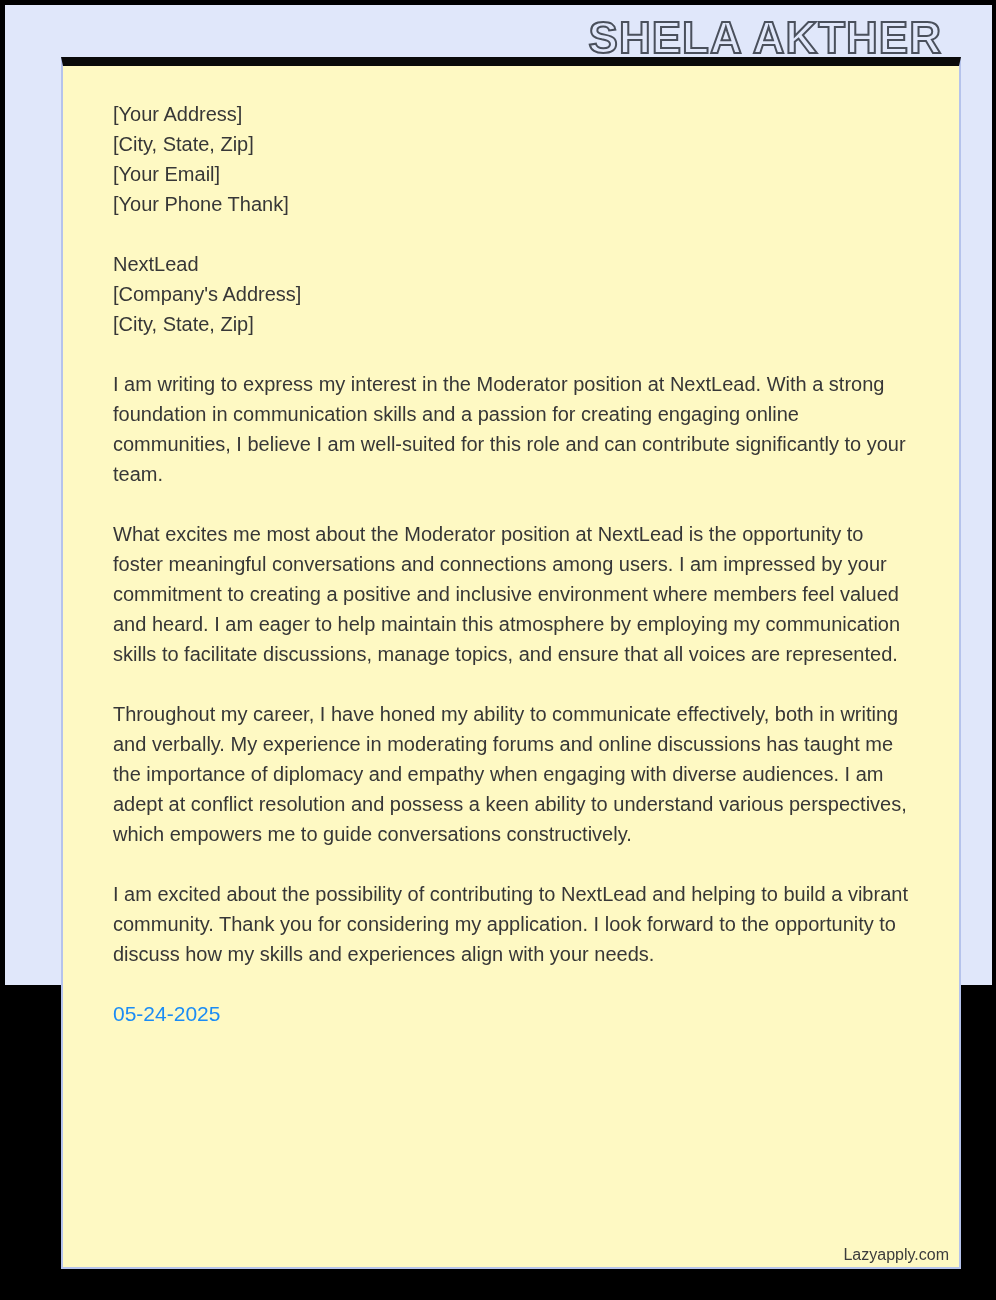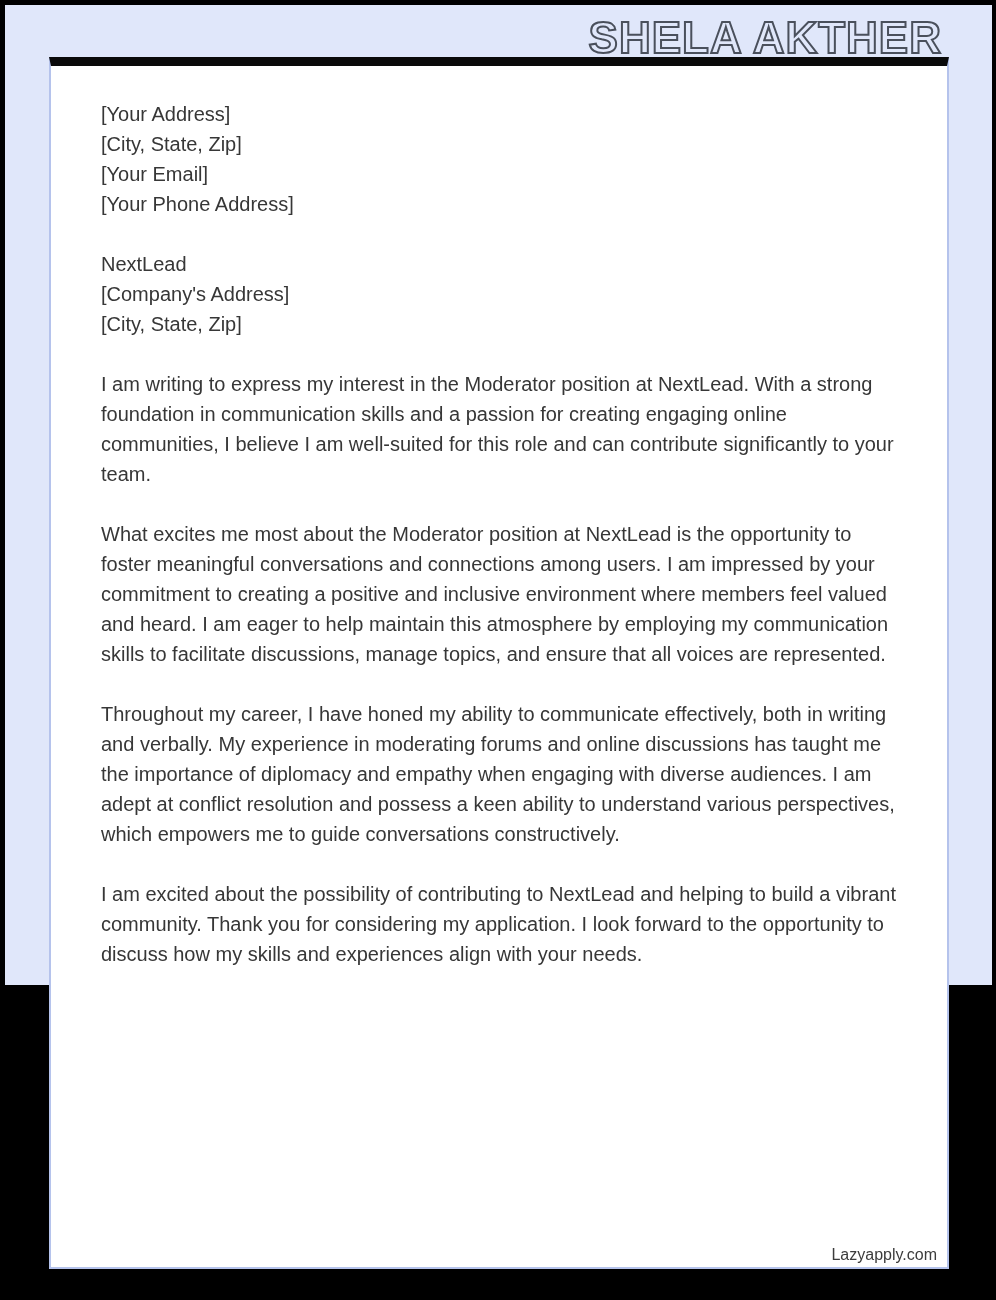--- a/index.html
+++ b/index.html
@@ -24,23 +24,23 @@
     font-weight: 700;
     letter-spacing: 1px;
     line-height: 1.1;
     color: transparent;
     -webkit-text-stroke: 2px #4a505c;
     text-stroke: 2px #4a505c;
     white-space: nowrap;
   }
   .page {
     position: absolute;
-    left: 44px; top: 52px;
+    left: 56px; top: 52px;
     width: 900px; height: 1212px;
-    background: #ffffff;
+    background: #fef9c3;
     border: 2px solid #b5c3ec;
     border-top: 9px solid #0a0a0a;
   }
   .content {
     padding: 33px 44px 0 50px;
     font-size: 20px;
     line-height: 30px;
     color: #373737;
   }
   .block { margin-bottom: 30px; }
@@ -65,35 +65,36 @@
 
   <div class="header-name">SHELA AKTHER</div>
 
   <div class="page">
     <div class="content">
 
       <div class="block">
         <span class="line">[Your Address]</span>
         <span class="line">[City, State, Zip]</span>
         <span class="line">[Your Email]</span>
-        <span class="line">[Your Phone Address]</span>
+        <span class="line">[Your Phone Thank]</span>
       </div>
 
       <div class="block">
         <span class="line">NextLead</span>
         <span class="line">[Company's Address]</span>
         <span class="line">[City, State, Zip]</span>
       </div>
 
 
       <p class="para">I am writing to express my interest in the Moderator position at NextLead. With a strong foundation in communication skills and a passion for creating engaging online communities, I believe I am well-suited for this role and can contribute significantly to your team.</p>
       <p class="para">What excites me most about the Moderator position at NextLead is the opportunity to foster meaningful conversations and connections among users. I am impressed by your commitment to creating a positive and inclusive environment where members feel valued and heard. I am eager to help maintain this atmosphere by employing my communication skills to facilitate discussions, manage topics, and ensure that all voices are represented.</p>
       <p class="para">Throughout my career, I have honed my ability to communicate effectively, both in writing and verbally. My experience in moderating forums and online discussions has taught me the importance of diplomacy and empathy when engaging with diverse audiences. I am adept at conflict resolution and possess a keen ability to understand various perspectives, which empowers me to guide conversations constructively.</p>
       <p class="para">I am excited about the possibility of contributing to NextLead and helping to build a vibrant community. Thank you for considering my application. I look forward to the opportunity to discuss how my skills and experiences align with your needs.</p>
 
 
+      <div class="date-line">05-24-2025</div>
 
     </div>
 
     <div class="watermark">Lazyapply.com</div>
   </div>
 
 </div>
 
 </body></html>

